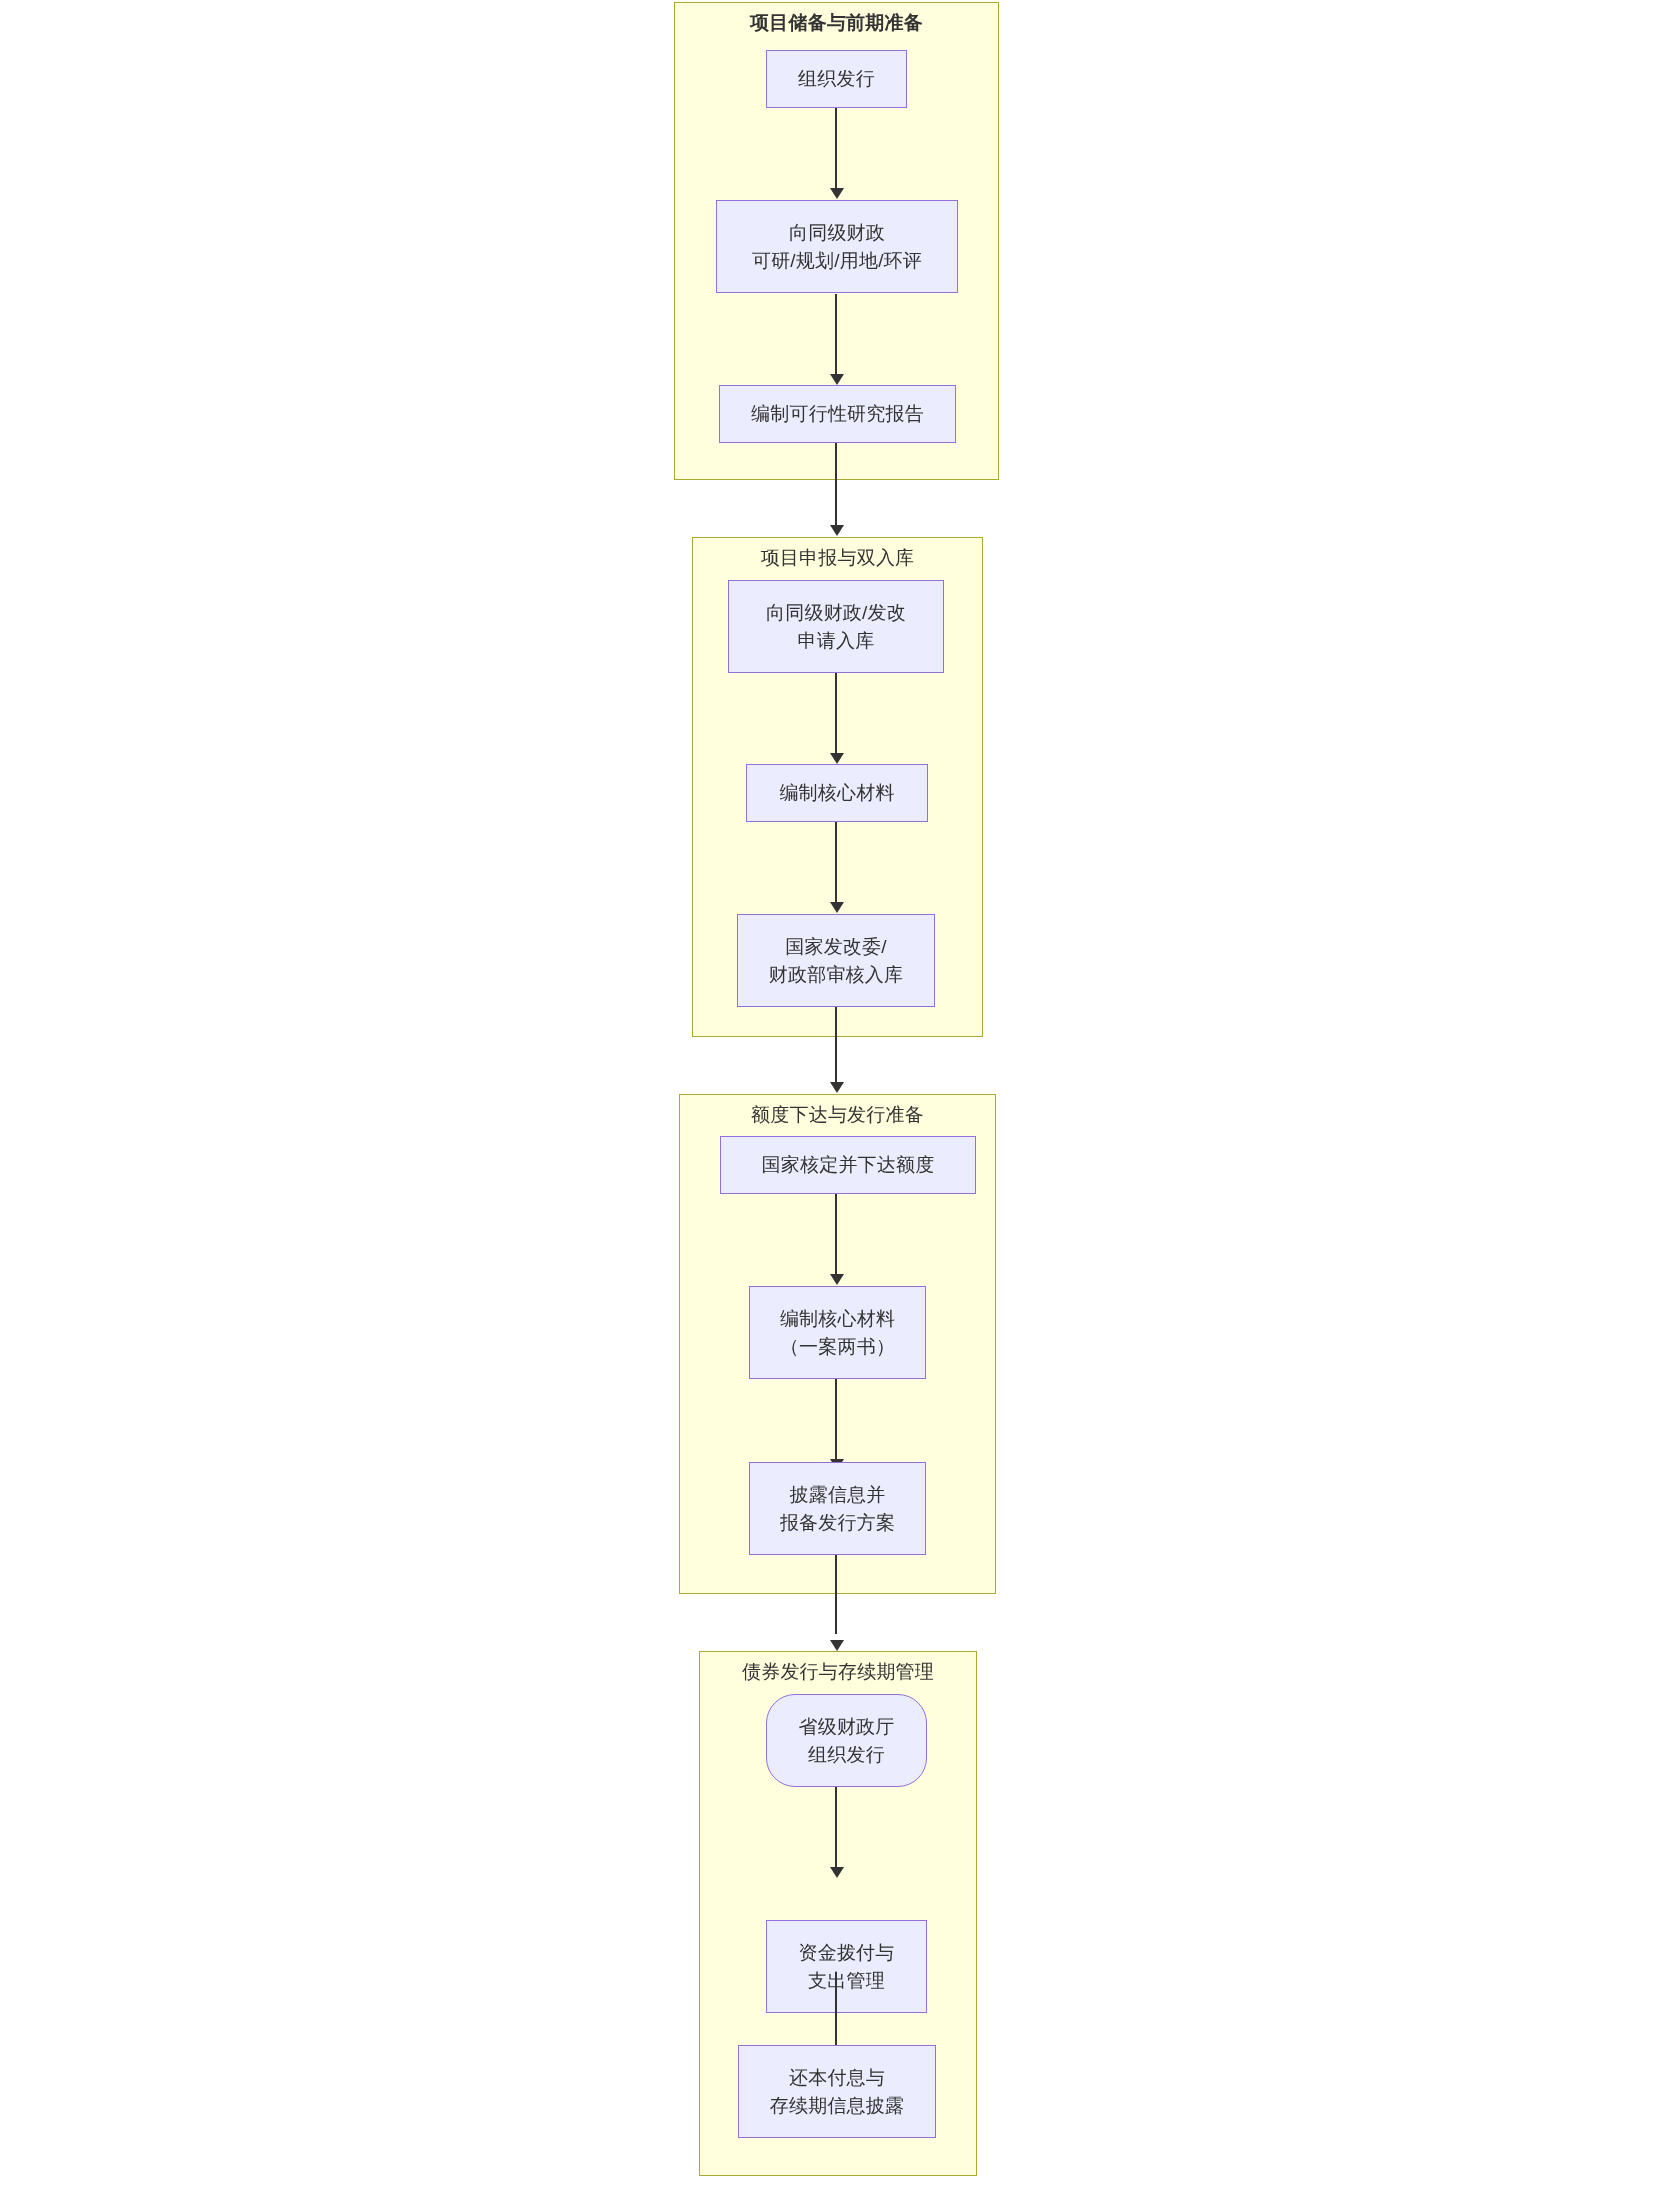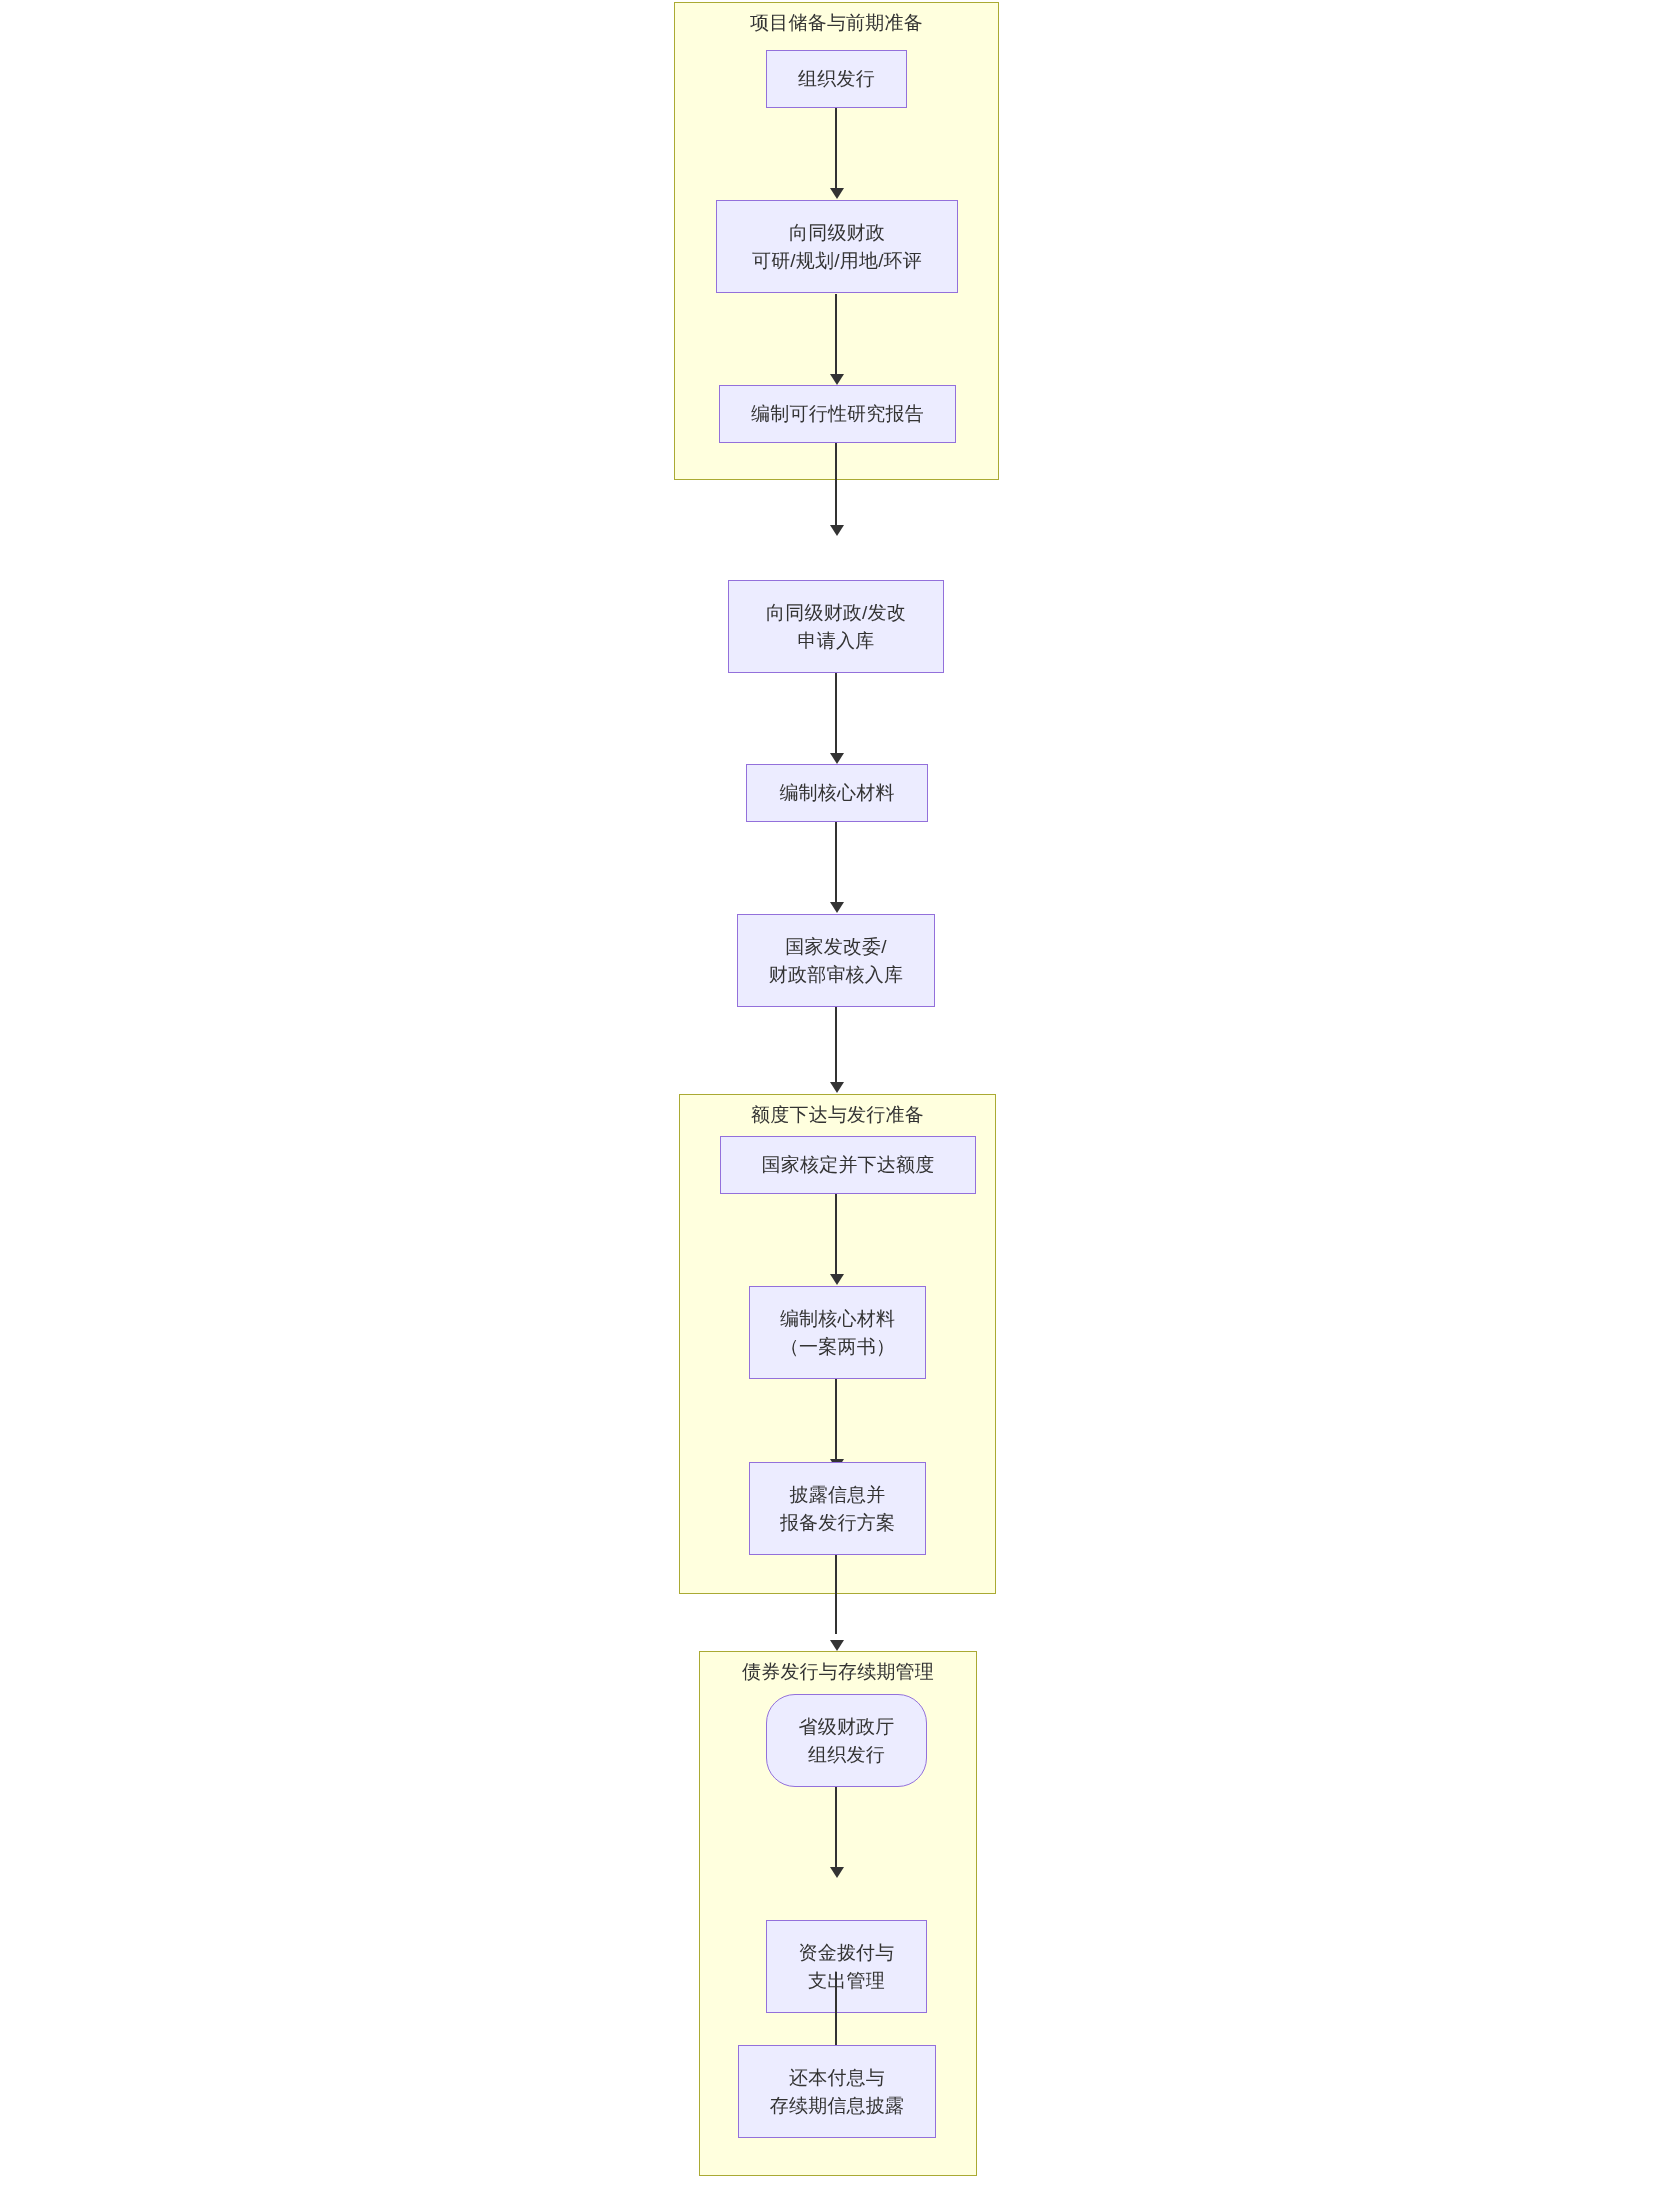--- a/index.html
+++ b/index.html
@@ -76,21 +76,21 @@
     border-left: 7px solid transparent;
     border-right: 7px solid transparent;
     border-top: 11.2px solid #333333;
   }
 </style>
 </head>
 <body>
 
 <div id="flow-root">
 
-  <div class="cluster" style="left:674px; top:1.9px; width:325px; height:478px;">
+  <div class="cluster" style="left:674px; top:1.9px; width:325px; height:478px;font-weight:bold;">
     <div class="cluster-title">项目储备与前期准备</div>
   </div>
 
   <div class="node" style="left:766px; top:50px; width:141px; height:58px;">
     <span class="line">组织发行</span>
   </div>
 
   <div class="edge" style="left:835px; top:108px; height:82px;"></div>
   <div class="arrowhead" style="left:830px; top:188px;"></div>
 
@@ -102,20 +102,23 @@
   <div class="edge" style="left:835px; top:294px; height:82px;"></div>
   <div class="arrowhead" style="left:830px; top:374px;"></div>
 
   <div class="node" style="left:719px; top:385px; width:237px; height:58px;">
     <span class="line">编制可行性研究报告</span>
   </div>
 
   <div class="edge" style="left:835px; top:443px; height:84px;"></div>
   <div class="arrowhead" style="left:830px; top:525px;"></div>
 
+  <div class="cluster" style="left:692px; top:537px; width:291px; height:500px;">
+    <div class="cluster-title">项目申报与双入库</div>
+  </div>
 
   <div class="node" style="left:728px; top:580px; width:216px; height:93px;">
     <span class="line">向同级财政/发改</span>
     <span class="line">申请入库</span>
   </div>
 
   <div class="edge" style="left:835px; top:673px; height:82px;"></div>
   <div class="arrowhead" style="left:830px; top:753px;"></div>
 
   <div class="node" style="left:746px; top:764px; width:182px; height:58px;">

